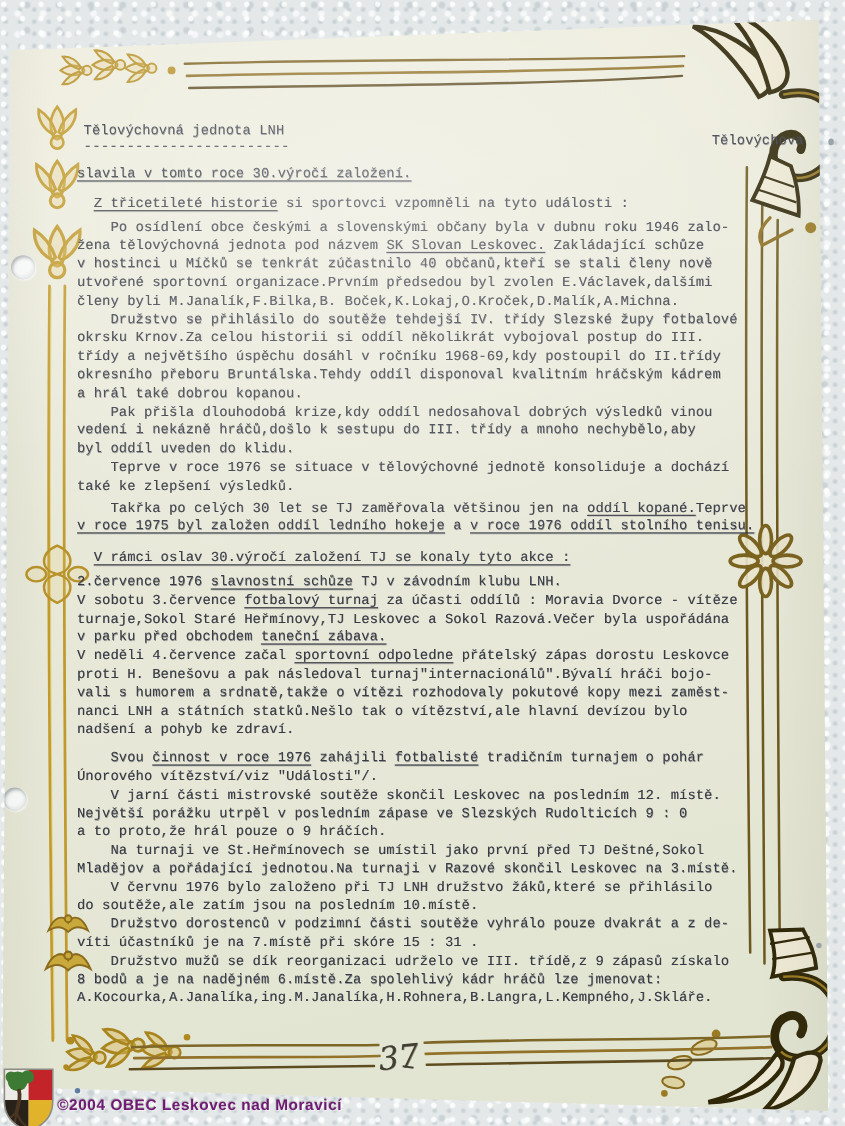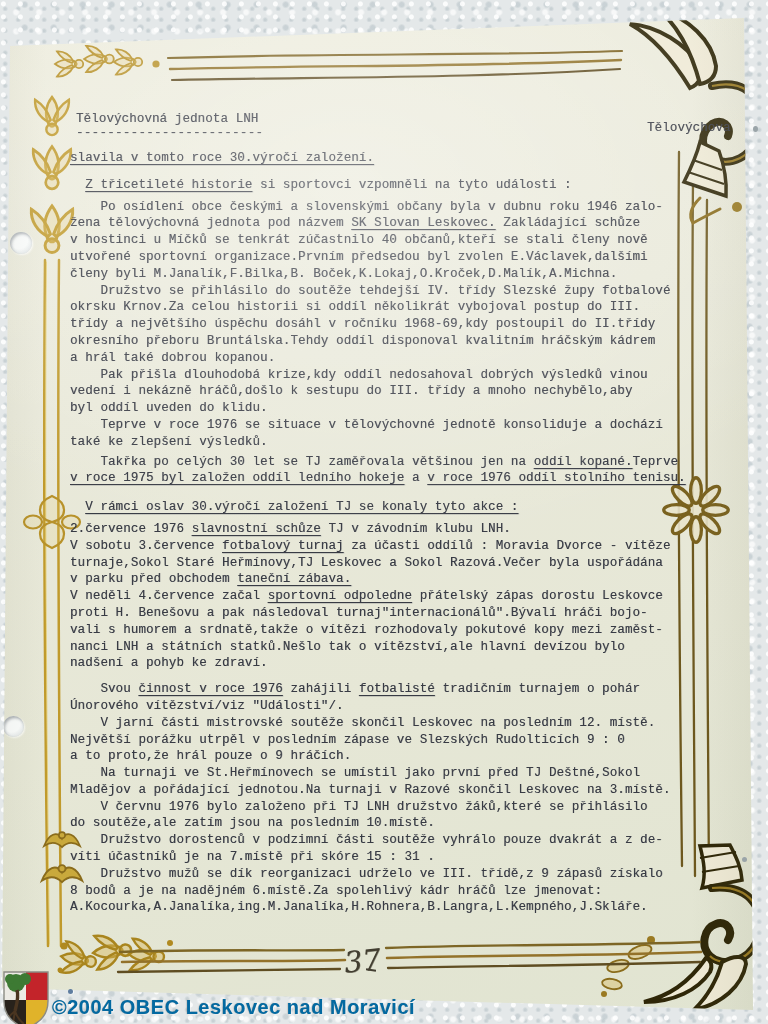--- a/index.html
+++ b/index.html
@@ -46,22 +46,22 @@
   .seven-bar{position:absolute;left:366px;top:969px;width:10px;height:2px;background:#423e31;transform:rotate(8deg);}
   .hole{
     position:absolute;border-radius:50%;
     background:radial-gradient(circle at 42% 38%, #fbfdfd 0 45%, #e9edee 70%, #d6dcdd 100%);
     box-shadow:inset 1.5px 2px 3px rgba(70,80,90,0.45), 1px 1px 2px rgba(255,255,255,0.8);
   }
   .hole1{left:10px;top:232px;width:22px;height:22px;}
   .hole2{left:3px;top:716px;width:21px;height:21px;}
   .watermark{
     position:absolute;left:52px;top:996px;
-    font-family:"Liberation Sans",sans-serif;font-weight:bold;font-size:20px;letter-spacing:0.5px;
-    color:#0369a1;
+    font-family:"Liberation Sans",sans-serif;font-weight:bold;font-size:14px;letter-spacing:0.5px;
+    color:#701a75;
     text-shadow:1px 1px 0 rgba(255,255,255,0.45), -0.5px -0.5px 1px rgba(60,62,50,0.35);
   }
   .coa{position:absolute;left:2px;top:971px;}
   .speck{position:absolute;border-radius:50%;}
   .speck1{left:753px;top:126px;width:5px;height:6px;background:#9aa4a8;}
   .speck2{left:742px;top:857px;width:5px;height:5px;background:#9aa4a8;}
   .speck3{left:68px;top:989px;width:5px;height:5px;background:#5f7da0;}
 </style>
 </head>
 <body>

